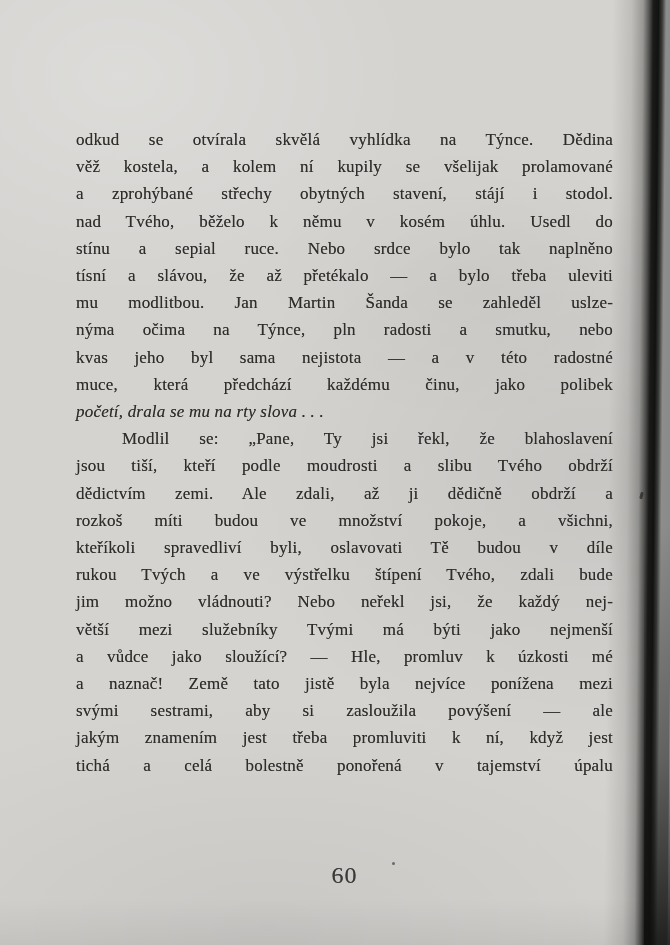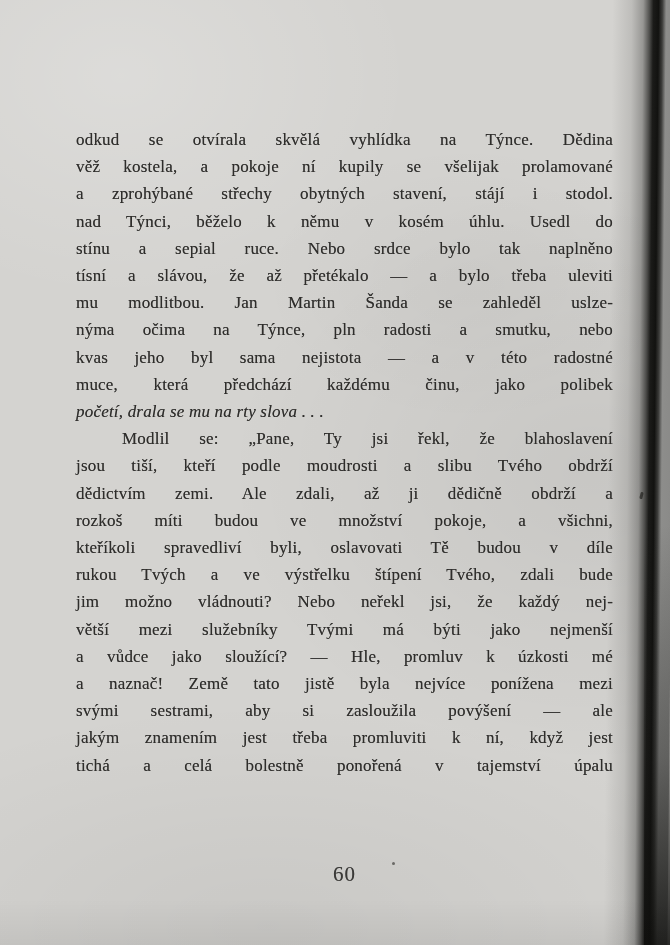--- a/index.html
+++ b/index.html
@@ -43,21 +43,21 @@
   .line.indent {
     padding-left: 46px;
   }
   .page-number {
     position: absolute;
     left: 76px;
     top: 862px;
     width: 537px;
     text-align: center;
     color: #3a3937;
-    font-size: 21px;
+    font-size: 24px;
     letter-spacing: 1px;
     text-shadow: 0 0 0.6px rgba(58,57,55,0.5);
   }
   .ink-speck {
     position: absolute;
     left: 640px;
     top: 492px;
     width: 3px;
     height: 7px;
     background: #4a4946;
@@ -111,23 +111,23 @@
     background: linear-gradient(to bottom, rgba(0,0,0,0) 0%, rgba(0,0,0,0.06) 100%);
   }
 </style>
 </head>
 <body>
 
 <div class="book-page">
 
   <div class="text-block">
     <div class="line">odkud se otvírala skvělá vyhlídka na Týnce. Dědina</div>
-    <div class="line">věž kostela, a pokoje ní kupily se všelijak prolamované</div>
+    <div class="line">věž kostela, a kolem ní kupily se všelijak prolamované</div>
     <div class="line">a zprohýbané střechy obytných stavení, stájí i stodol.</div>
-    <div class="line">nad Týnci, běželo k němu v kosém úhlu. Usedl do</div>
+    <div class="line">nad Tvého, běželo k němu v kosém úhlu. Usedl do</div>
     <div class="line">stínu a sepial ruce. Nebo srdce bylo tak naplněno</div>
     <div class="line">tísní a slávou, že až přetékalo — a bylo třeba uleviti</div>
     <div class="line">mu modlitbou. Jan Martin Šanda se zahleděl uslze-</div>
     <div class="line">nýma očima na Týnce, pln radosti a smutku, nebo</div>
     <div class="line">kvas jeho byl sama nejistota — a v této radostné</div>
     <div class="line">muce, která předchází každému činu, jako polibek</div>
     <div class="line para-last">početí, drala se mu na rty slova . . .</div>
     <div class="line indent">Modlil se: „Pane, Ty jsi řekl, že blahoslavení</div>
     <div class="line">jsou tiší, kteří podle moudrosti a slibu Tvého obdrží</div>
     <div class="line">dědictvím zemi. Ale zdali, až ji dědičně obdrží a</div>

